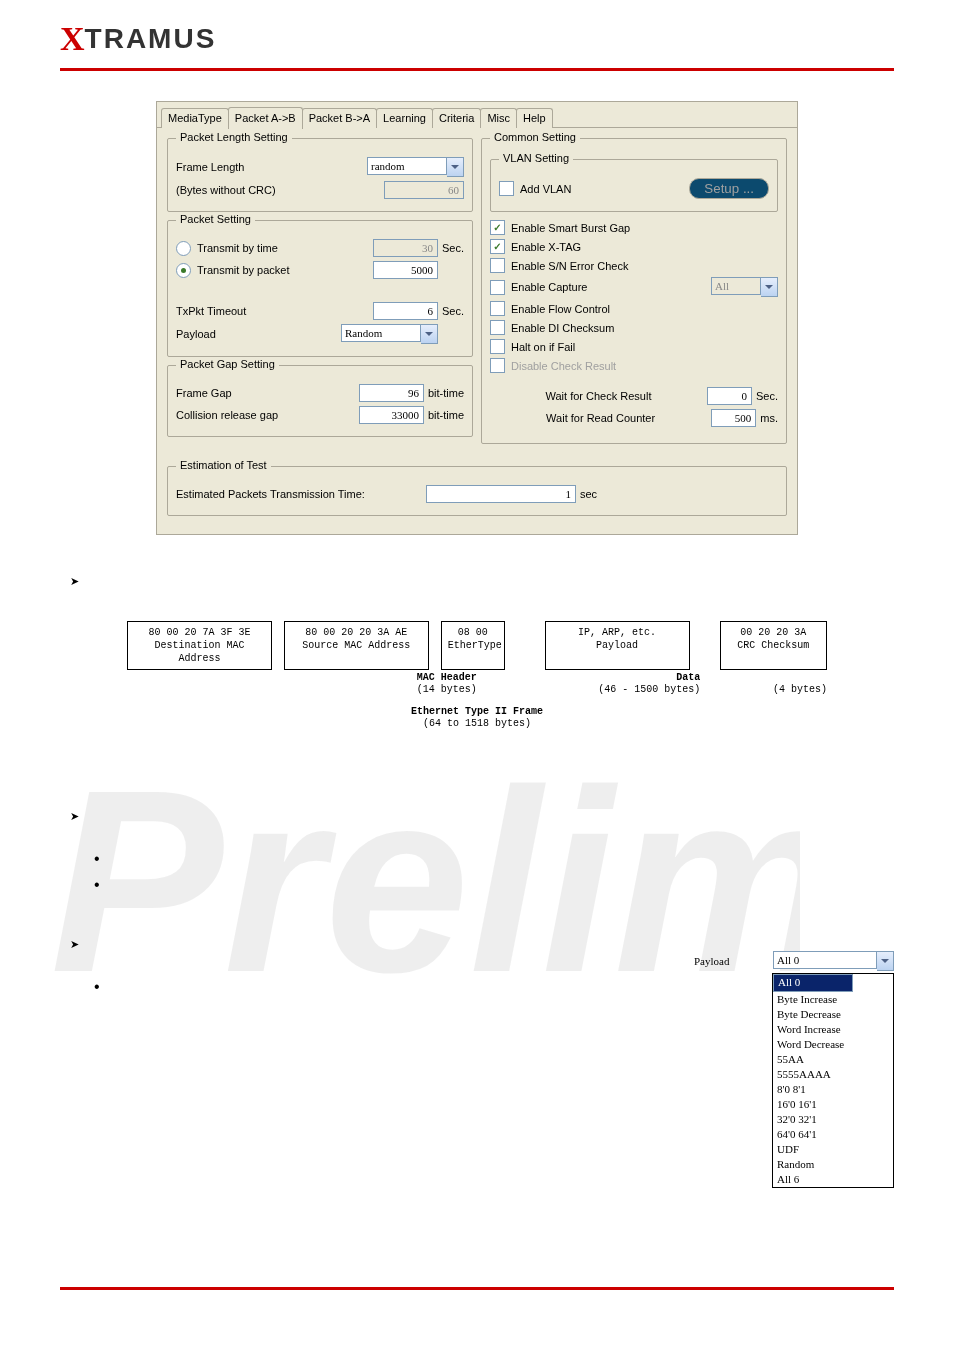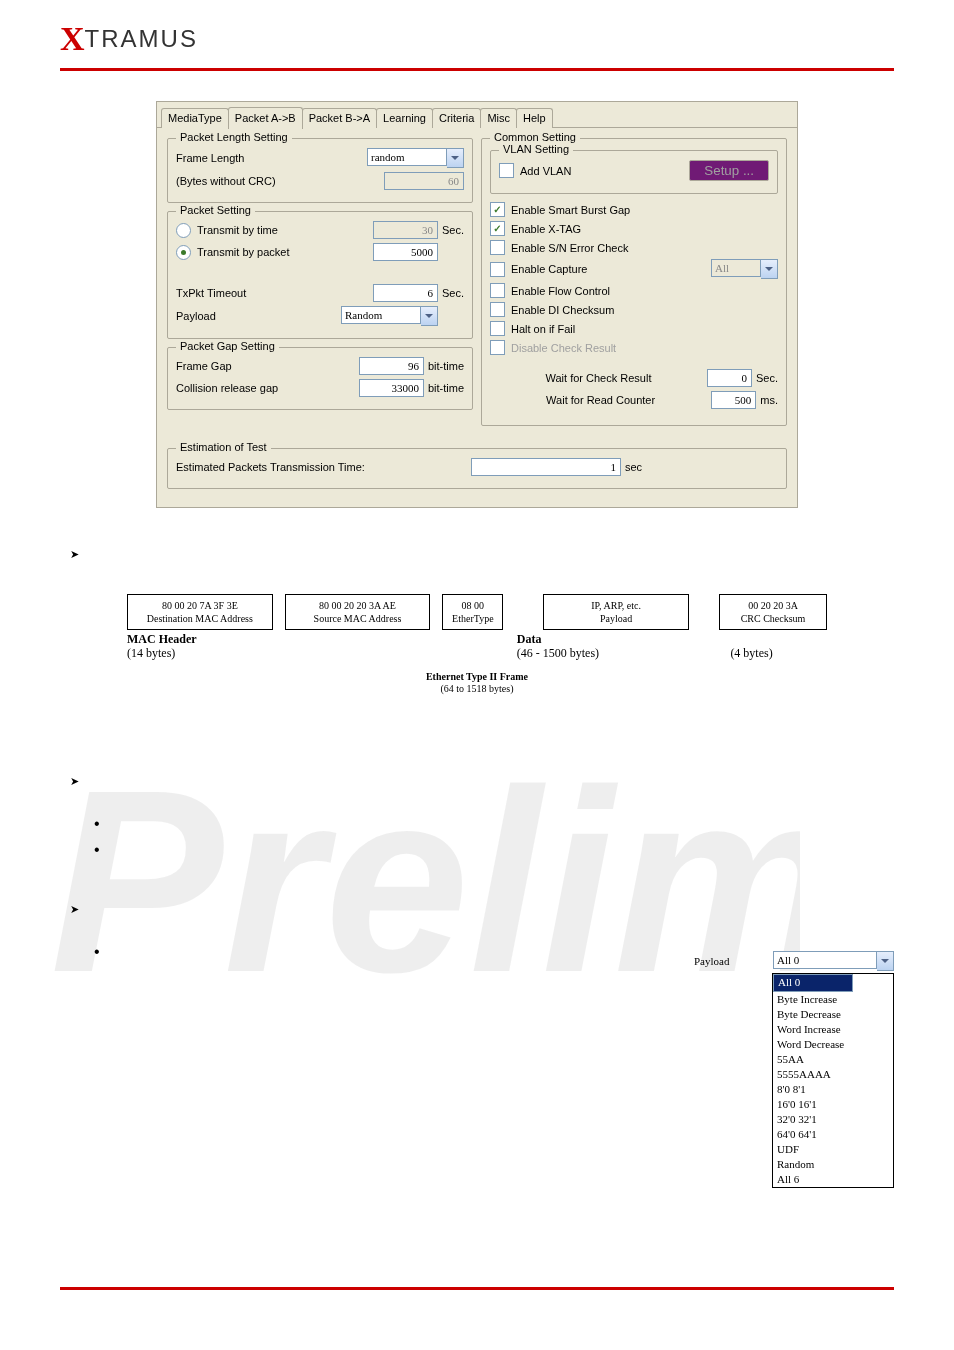--- a/index.html
+++ b/index.html
@@ -1,57 +1,57 @@
 <!DOCTYPE html>
 <html><head>
 <meta charset="utf-8">
 <style>
 body{margin:0;font-family:Arial,sans-serif;font-size:13px;color:#000;background:#fff}
 .page{width:954px;margin:0 auto;position:relative;min-height:1350px}
 .header{padding:20px 60px 8px}
 .logo{display:inline-block}
 .logo-x{color:#c00;font-weight:bold;font-size:34px;font-family:'Times New Roman',serif;vertical-align:middle}
-.logo-rest{color:#333;font-weight:normal;font-size:24px;letter-spacing:2px;vertical-align:middle}
+.logo-rest{color:#333;font-weight:bold;font-size:28px;letter-spacing:2px;vertical-align:middle}
 .redline{height:3px;background:#c00;margin:2px 60px 0}
 .content{padding:30px 60px 20px;position:relative}
 .watermark{position:absolute;left:0;top:480px;width:800px;opacity:.25;pointer-events:none}
 .dialog{width:640px;margin:0 auto 20px;background:#ece9d8;border:1px solid #aca899;font-family:Tahoma,sans-serif;font-size:11px}
 .tabs{display:flex;align-items:flex-end;padding:4px 4px 0}
 .tab{padding:3px 6px 4px;border:1px solid #aca899;border-bottom:none;background:#ece9d8;margin-right:-1px;border-radius:3px 3px 0 0;cursor:pointer}
 .tab.active{background:#ece9d8;position:relative;top:1px;padding-top:4px;padding-bottom:5px}
 .dialog-body{display:flex;padding:6px 10px 10px;border-top:1px solid #aca899;margin-top:-1px}
 .col{flex:1}
-.fieldset{border:1px solid #aca899;border-radius:2px;margin:4px 0 8px;padding:5px 8px 8px;position:relative}
+.fieldset{border:1px solid #aca899;border-radius:2px;margin:4px 0 8px;padding:14px 8px 8px;position:relative}
 .legend{position:absolute;top:-8px;left:8px;background:#ece9d8;padding:0 4px}
 .row{display:flex;align-items:center;margin:4px 0}
 .lbl{flex:1}
 .sel,.txt{border:1px solid #7f9db9;background:#fff;font-family:Tahoma;font-size:11px;height:18px;box-sizing:border-box}
 .sel{width:80px;padding-left:3px}
 .txt{width:65px;text-align:right;padding:0 4px}
 .txt.dis{color:#888;background:#ece9d8}
 .sel-dis{background:#ece9d8;color:#888}
 .selwrap{display:inline-flex}
 .selbtn{width:16px;height:18px;border:1px solid #7f9db9;border-left:none;background:linear-gradient(#e6eefc,#bcd3f1);display:inline-flex;align-items:center;justify-content:center}
 .selbtn:after{content:"";border-left:4px solid transparent;border-right:4px solid transparent;border-top:4px solid #4d6185}
 .chk,.rad{width:13px;height:13px;border:1px solid #7f9db9;background:#fff;display:inline-flex;align-items:center;justify-content:center;margin-right:6px;flex:0 0 auto}
 .rad{border-radius:50%}
 .rad.on:after{content:"";width:5px;height:5px;border-radius:50%;background:#3b7a2a}
 .chk.on:after{content:"✓";font-size:10px;color:#3b7a2a;font-weight:bold;line-height:1}
 .unit{margin-left:4px}
 .disabled{color:#a0a0a0}
-.btn{border:1px solid #aca899;background:#701a75;padding:2px 14px;border-radius:2px}
-.frame-diagram{width:700px;margin:20px auto 10px;font-family:Liberation Serif, serif;font-size:10px}
+.btn{border:1px solid #aca899;background:#0c4a6e;padding:2px 14px;border-radius:10px}
+.frame-diagram{width:700px;margin:20px auto 10px;font-family:Liberation Mono, monospace;font-size:10px}
 .frame-row{display:flex;align-items:stretch}
 .cell{border:1px solid #000;padding:4px 6px;text-align:center;font-size:10px;line-height:1.3}
 .cell.da{width:140px}
 .cell.sa{width:140px;margin-left:12px}
 .cell.et{width:50px;margin-left:12px}
 .cell.pl{width:140px;margin-left:40px}
 .cell.crc{width:100px;margin-left:30px}
-.subhdr{text-align:left;margin-top:2px;font-size:12px;line-height:1.2}
+.subhdr{text-align:right;margin-top:2px;font-size:10px;line-height:1.2}
 .subhdr b{font-weight:bold}
 .ethtitle{text-align:center;margin-top:10px;font-size:10px;line-height:1.2}
 .ethtitle b{font-weight:bold}
 .payload-combo{position:absolute;right:60px;top:880px;width:200px;font-family:Tahoma;font-size:11px}
 .pc-row{display:flex;align-items:center;margin-bottom:2px}
 .pc-lbl{flex:1}
 .listbox{border:1px solid #000;background:#fff;width:120px;float:right}
 .listbox .opt{padding:0 4px;line-height:15px;cursor:pointer}
 .listbox .opt.sel{background:#0a246a;color:#fff}
 .bullets{margin:10px 0;padding-left:30px}
@@ -209,21 +209,21 @@
                 <span class="unit">ms.</span>
               </div>
           </div>
         </div>
       </div>
 
       <div style="padding:0 10px 10px">
         <div class="fieldset">
           <span class="legend">Estimation of Test</span>
           <div class="row">
-              <span style="width:295px">Estimated Packets Transmission Time:</span>
+              <span style="width:250px">Estimated Packets Transmission Time:</span>
               <input class="txt" style="width: 150px;" value="1">
               <span class="unit">sec</span>
             </div>
         </div>
       </div>
     </div>
 
     <ul class="bullets">
         <li></li>
       </ul>

